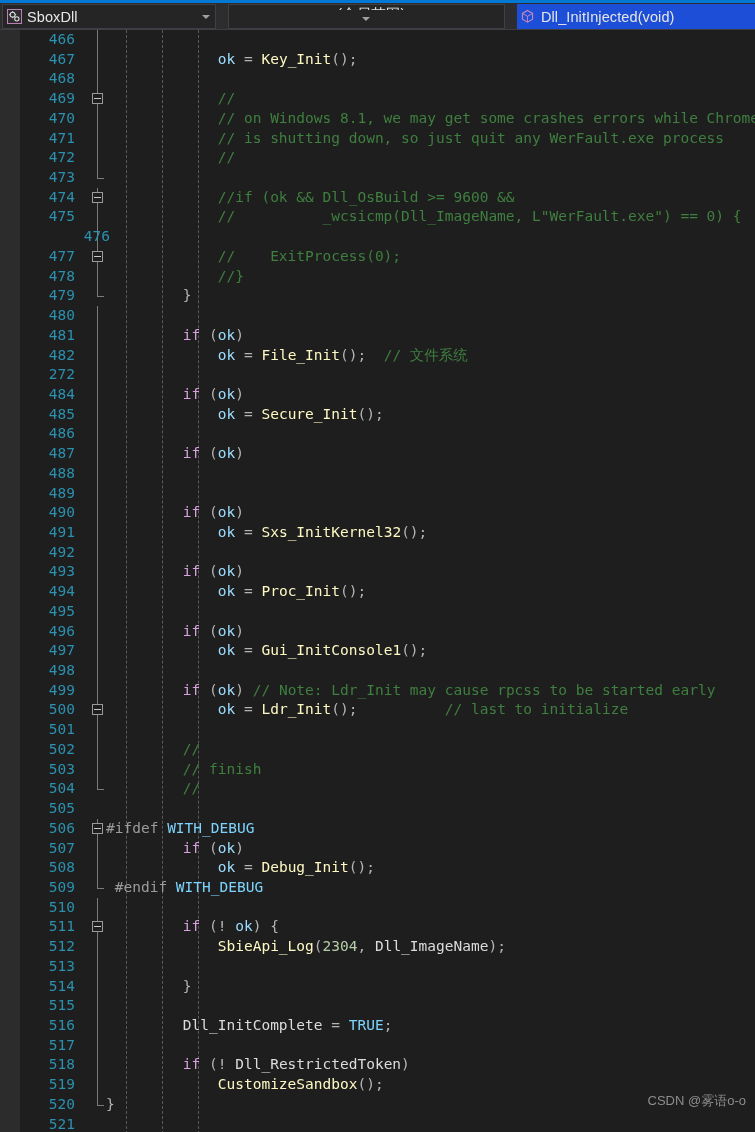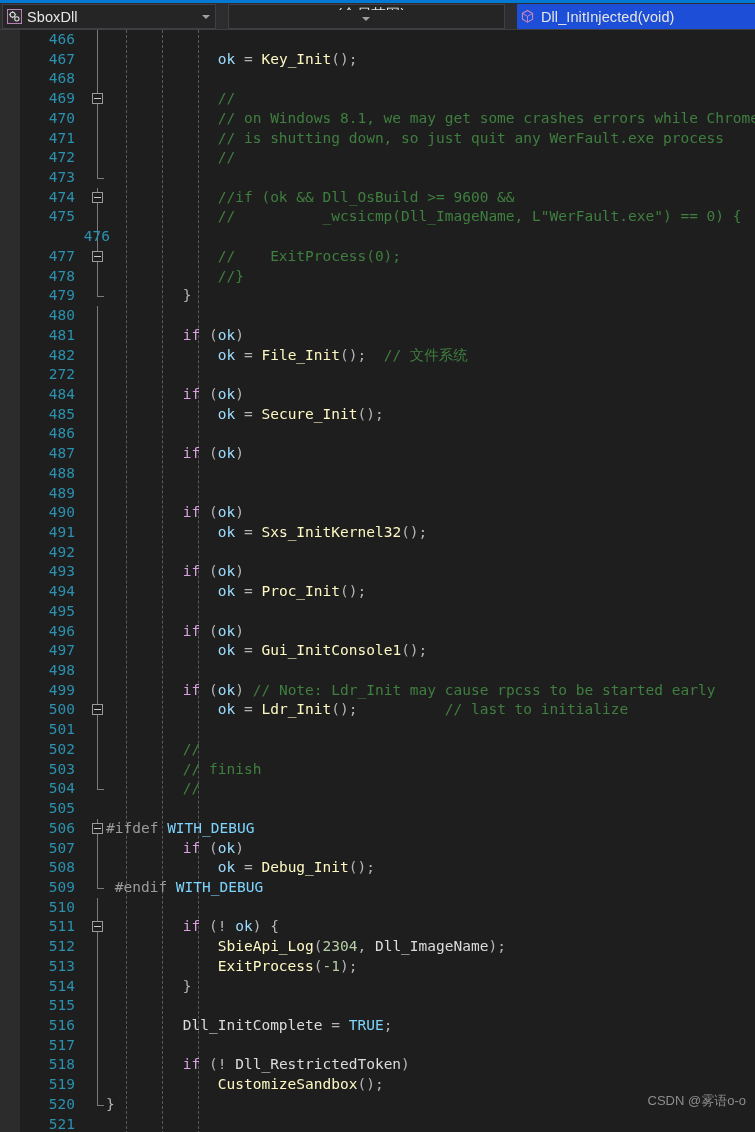--- a/index.html
+++ b/index.html
@@ -262,21 +262,21 @@
         <div class="code-line" style="top: 729.64px; position: absolute; left: 0px; right: 0px;"><span class="lnum">503</span><span class="ltext"><span class="cmt">        // finish</span></span></div>
         <div class="code-line" style="top: 749.36px; position: absolute; left: 0px; right: 0px;"><span class="lnum">504</span><span class="ltext"><span class="cmt">        //</span></span></div>
         <div class="code-line" style="top: 769.08px; position: absolute; left: 0px; right: 0px;"><span class="lnum">505</span><span class="ltext"></span></div>
         <div class="code-line" style="top: 788.8px; position: absolute; left: 0px; right: 0px;"><span class="lnum">506</span><span class="ltext" style="left: 86px;"><span class="pp">#ifdef</span><span class="pun"> </span><span class="mac">WITH_DEBUG</span></span></div>
         <div class="code-line" style="top: 808.52px; position: absolute; left: 0px; right: 0px;"><span class="lnum">507</span><span class="ltext"><span class="pun">        </span><span class="kw">if</span><span class="pun"> (</span><span class="var">ok</span><span class="pun">)</span></span></div>
         <div class="code-line" style="top: 828.24px; position: absolute; left: 0px; right: 0px;"><span class="lnum">508</span><span class="ltext"><span class="pun">            </span><span class="var">ok</span><span class="pun"> = </span><span class="fn">Debug_Init</span><span class="pun">();</span></span></div>
         <div class="code-line" style="top: 847.96px; position: absolute; left: 0px; right: 0px;"><span class="lnum">509</span><span class="ltext" style="left: 86px;"><span class="pp"> #endif</span><span class="pun"> </span><span class="mac">WITH_DEBUG</span></span></div>
         <div class="code-line" style="top: 867.68px; position: absolute; left: 0px; right: 0px;"><span class="lnum">510</span><span class="ltext"></span></div>
         <div class="code-line" style="top: 887.4px; position: absolute; left: 0px; right: 0px;"><span class="lnum">511</span><span class="ltext"><span class="pun">        </span><span class="kw">if</span><span class="pun"> (! </span><span class="var">ok</span><span class="pun">) {</span></span></div>
         <div class="code-line" style="top: 907.12px; position: absolute; left: 0px; right: 0px;"><span class="lnum">512</span><span class="ltext"><span class="pun">            </span><span class="fn">SbieApi_Log</span><span class="pun">(</span><span class="num">2304</span><span class="pun">, </span><span class="id">Dll_ImageName</span><span class="pun">);</span></span></div>
-        <div class="code-line" style="top: 926.84px; position: absolute; left: 0px; right: 0px;"><span class="lnum">513</span><span class="ltext"><span class="pun">            </span><span class="fn">ExitProcess</span><span class="pun">(</span><span class="num">-1</span><span class="pun">);</span></span></div>
+        <div class="code-line" style="top: 926.84px; position: absolute; left: 0px; right: 0px;"><span class="lnum">513</span></div>
         <div class="code-line" style="top: 946.56px; position: absolute; left: 0px; right: 0px;"><span class="lnum">514</span><span class="ltext"><span class="pun">        }</span></span></div>
         <div class="code-line" style="top: 966.28px; position: absolute; left: 0px; right: 0px;"><span class="lnum">515</span><span class="ltext"></span></div>
         <div class="code-line" style="top: 986px; position: absolute; left: 0px; right: 0px;"><span class="lnum">516</span><span class="ltext"><span class="pun">        </span><span class="id">Dll_InitComplete</span><span class="pun"> = </span><span class="mac">TRUE</span><span class="pun">;</span></span></div>
         <div class="code-line" style="top: 1005.72px; position: absolute; left: 0px; right: 0px;"><span class="lnum">517</span><span class="ltext"></span></div>
         <div class="code-line" style="top: 1025.44px; position: absolute; left: 0px; right: 0px;"><span class="lnum">518</span><span class="ltext"><span class="pun">        </span><span class="kw">if</span><span class="pun"> (! </span><span class="id">Dll_RestrictedToken</span><span class="pun">)</span></span></div>
         <div class="code-line" style="top: 1045.16px; position: absolute; left: 0px; right: 0px; padding-left: 45px;"><span class="lnum">519</span><span class="ltext"><span class="pun">            </span><span class="fn">CustomizeSandbox</span><span class="pun">();</span></span></div>
         <div class="code-line" style="top: 1064.88px; position: absolute; left: 0px; right: 0px;"><span class="lnum">520</span><span class="ltext" style="left: 86px;"><span class="pun">}</span></span></div>
         <div class="code-line" style="top: 1084.6px; position: absolute; left: 0px; right: 0px;"><span class="lnum">521</span><span class="ltext"></span></div>
       </div>
   </div>

